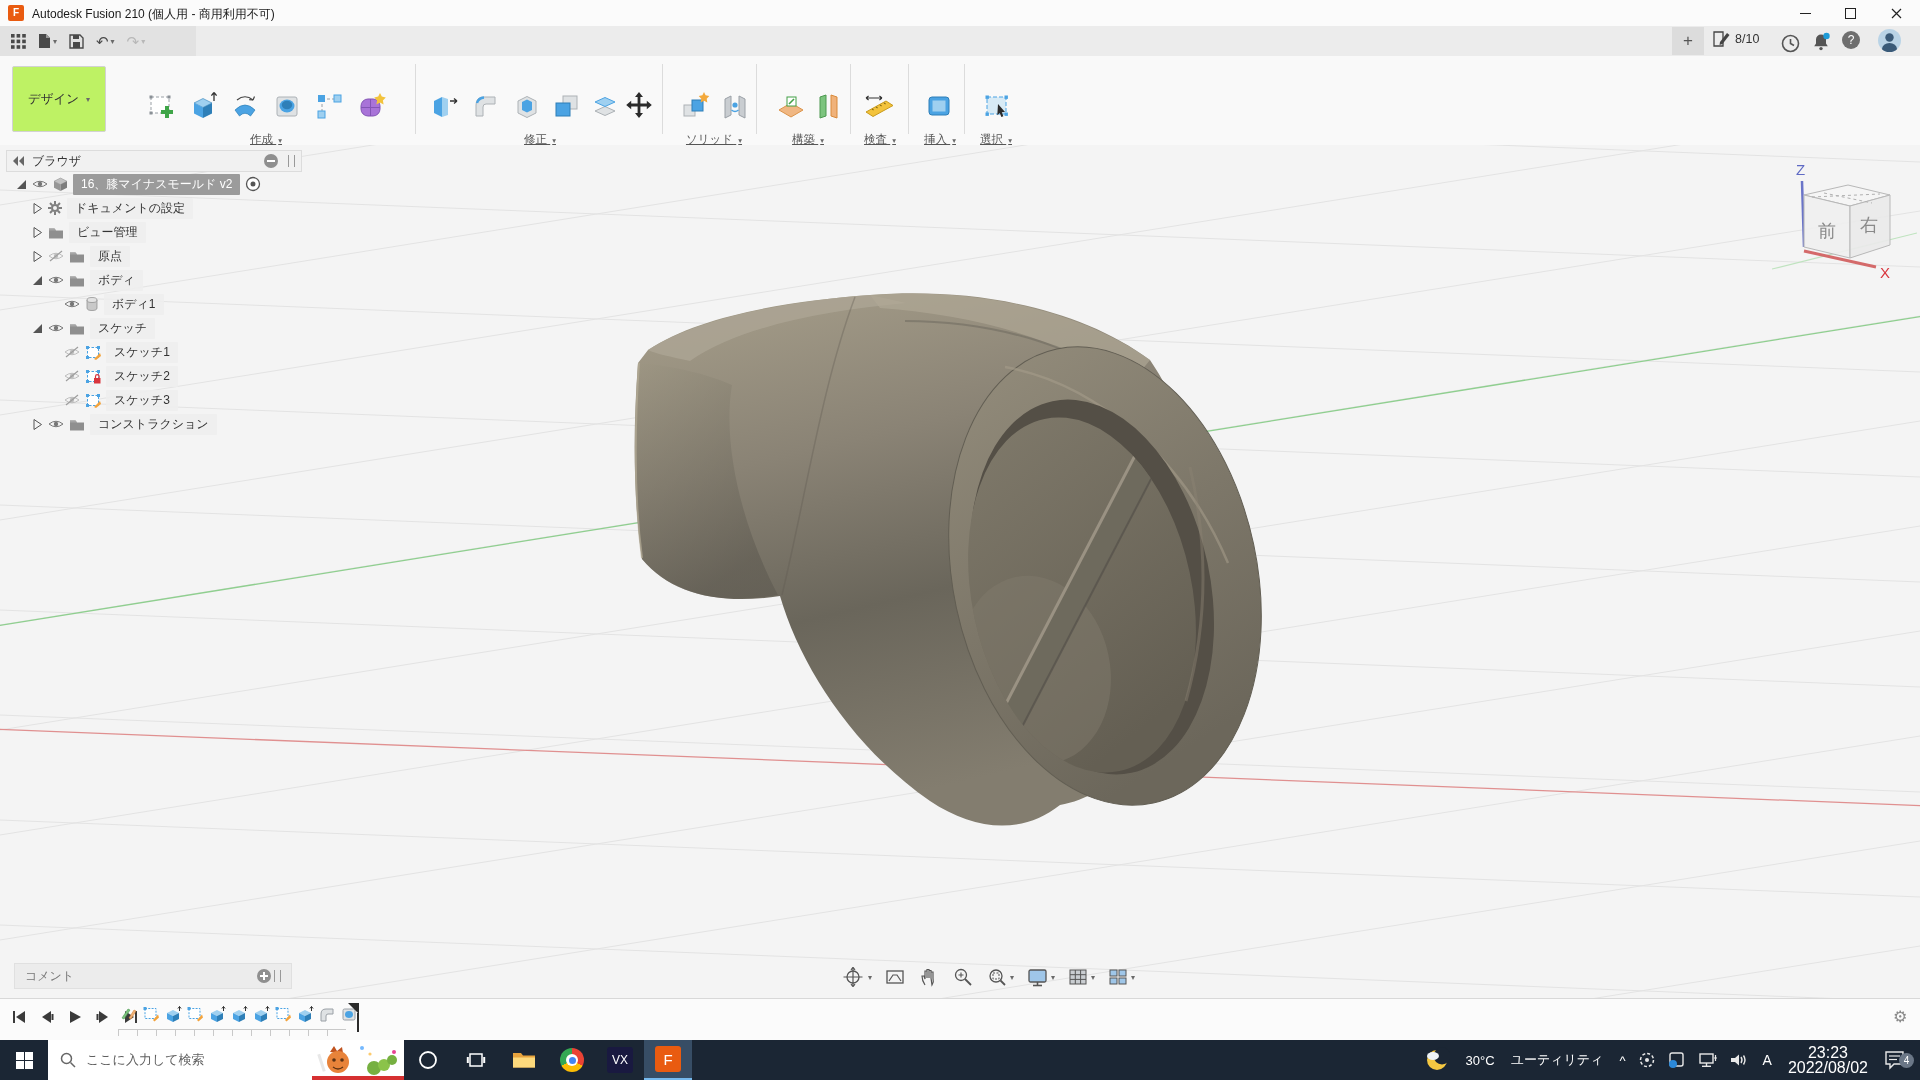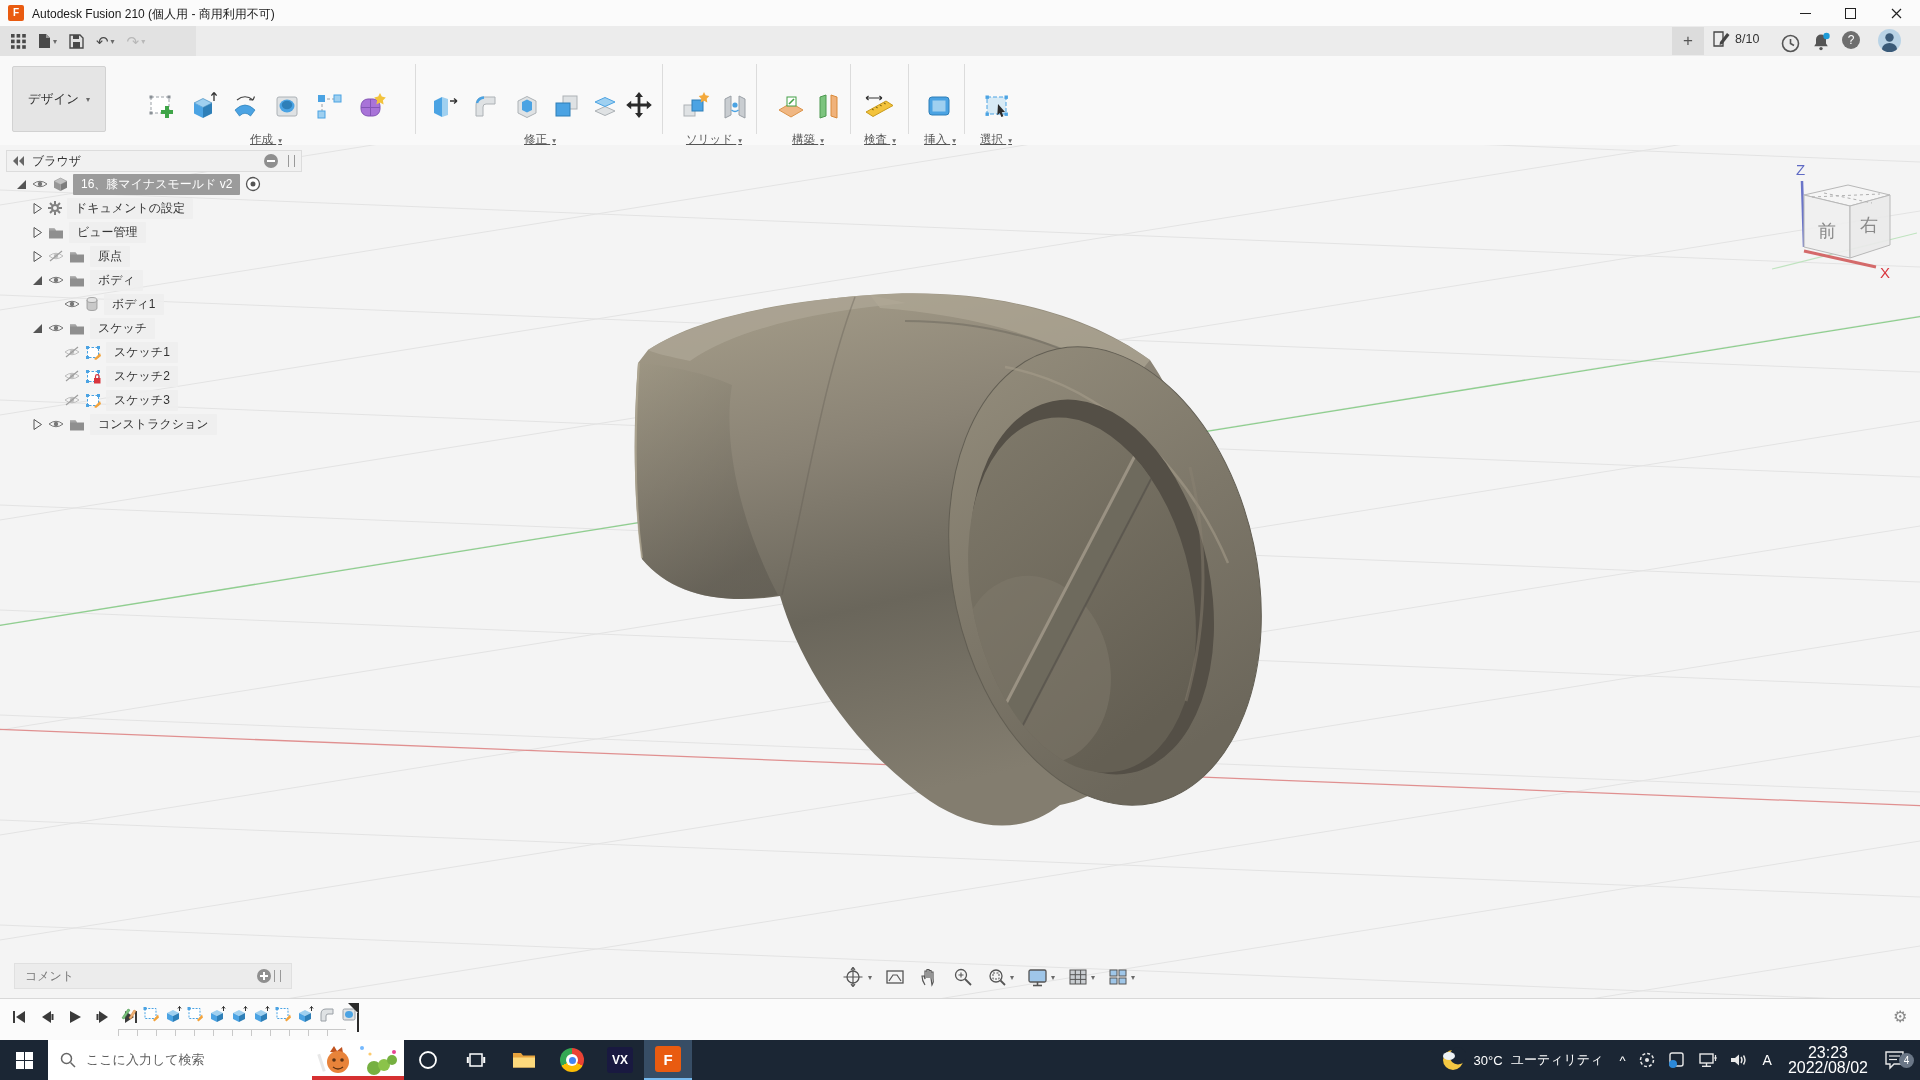--- a/index.html
+++ b/index.html
@@ -33,21 +33,21 @@
   #plusbtn{left:1672px;top:1px;width:32px;height:28px;background:#dcdcdc;color:#555;
      font-size:17px;text-align:center;line-height:28px;}
   #credits{left:1712px;top:4px;display:flex;align-items:center;gap:4px;font-size:12.5px;color:#333;}
   #clockbtn{left:1778px;top:5px;} #bellbtn{left:1808px;top:4px;} 
   #helpbtn{left:1842px;top:5px;width:18px;height:18px;background:#6e6e6e;border-radius:50%;
      color:#fff;font-size:12px;text-align:center;line-height:18px;}
   #avatarbtn{left:1878px;top:3px;width:23px;height:23px;background:#b9d3e6;border-radius:50%;overflow:hidden;}
 
   
   #ribbon{left:0;top:56px;width:1920px;height:89px;background:#f9f9f9;border-bottom:1px solid #c9c9c9;}
-  #wsbtn{left:12px;top:10px;width:92px;height:64px;background:#e5e5e5;border:1px solid #d2d2d2;border-radius:2px;
+  #wsbtn{left:12px;top:10px;width:92px;height:64px;background:#bef264;border:1px solid #d2d2d2;border-radius:2px;
      display:flex;align-items:center;justify-content:center;font-size:12.5px;color:#333;gap:5px;}
   #rtabs{left:132px;top:2px;height:26px;display:flex;}
   .rtab{padding:0 13px;font-size:12.5px;color:#4d4d4d;line-height:26px;position:relative;}
   .rtab.active{color:#0696d7;}
   .rtab.active::after{content:"";position:absolute;left:6px;right:6px;bottom:-2px;height:3px;background:#0696d7;}
   .rbtn{position:absolute;top:30px;width:38px;height:40px;display:flex;align-items:center;justify-content:center;}
   .rsep{position:absolute;top:8px;width:1px;height:70px;background:#dcdcdc;}
   .rgl{position:absolute;top:76px;height:14px;font-size:11.5px;color:#555;text-align:center;text-decoration:underline;}
   .rgl .caret{font-size:7.5px;}
 
@@ -89,23 +89,23 @@
   #tplayhead .flag{width:0;height:0;border-top:11px solid #2b2b2b;border-left:11px solid transparent;margin-left:2px;}
   #tplayhead .stick{width:2px;height:19px;background:#2b2b2b;margin-left:11px;margin-top:-1px;}
   #tgear{left:1893px;top:10px;font-size:16px;color:#8a8a8a;line-height:16px;}
 
   
   #taskbar{left:0;top:1040px;width:1920px;height:40px;background:#1b2634;display:flex;align-items:stretch;color:#fff;}
   .tbtn{width:48px;display:flex;align-items:center;justify-content:center;position:relative;}
   #tsearch{width:356px;background:#fff;display:flex;align-items:center;gap:10px;padding-left:12px;position:relative;box-sizing:border-box;}
   #tsearch span{font-size:13px;color:#5f5f5f;}
   #tb-fusion{background:rgba(130,180,230,.28);border-bottom:2px solid #76b9ed;box-sizing:border-box;}
-  .appsq{width:26px;height:26px;border-radius:3px;display:flex;align-items:center;justify-content:center;font-weight:bold;}
+  .appsq{width:26px;height:26px;border-radius:3px;display:flex;align-items:center;justify-content:center;font-weight:normal;}
   #tright{margin-left:auto;display:flex;align-items:center;gap:0;}
-  #tweather{display:flex;align-items:center;gap:8px;padding:0 10px;font-size:13px;}
+  #tweather{display:flex;align-items:center;gap:16px;padding:0 10px;font-size:13px;}
   .trayic{padding:0 6px;display:flex;align-items:center;}
   #t-ime{font-size:14px;padding:0 8px;}
   #tclock{text-align:center;font-size:16px;line-height:15px;padding:0 8px;}
   #t-notif{position:relative;padding:0 14px 0 8px;display:flex;align-items:center;}
   #t-notif .badge{position:absolute;right:6px;bottom:2px;width:15px;height:15px;border-radius:50%;
      background:#6b7787;font-size:10px;text-align:center;line-height:15px;}
 </style>
 </head>
 <body>
 

